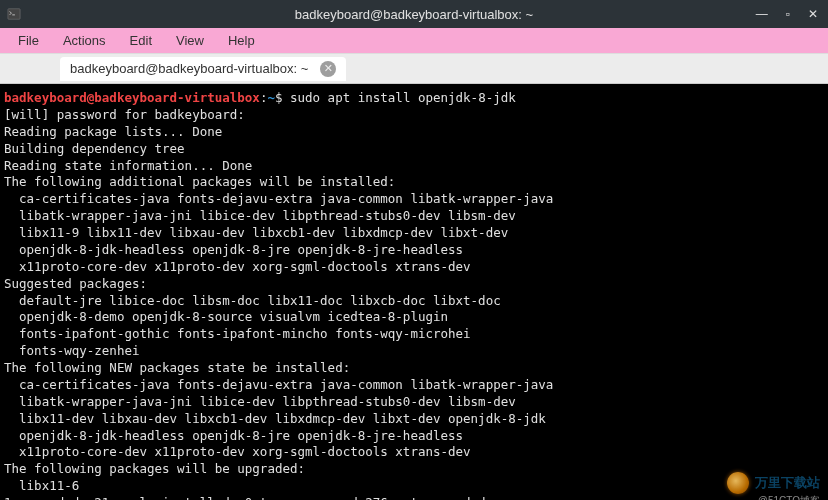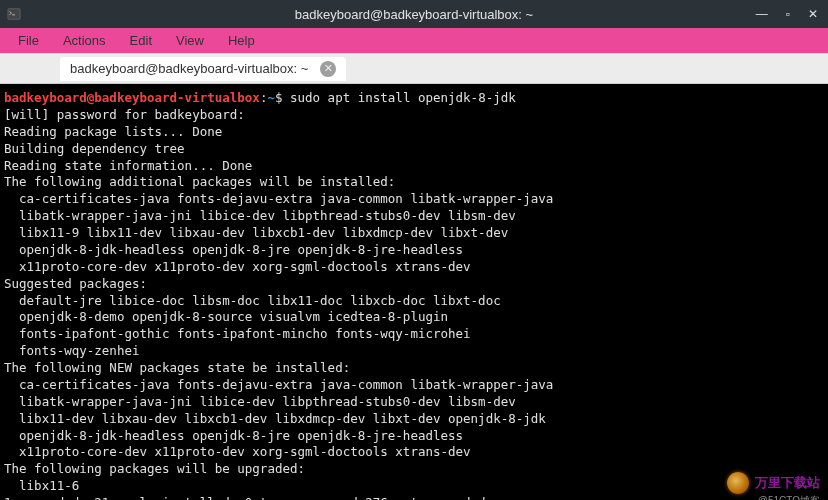--- a/index.html
+++ b/index.html
@@ -44,21 +44,21 @@
       display: flex;
       gap: 10px;
       color: #e0e0e0;
       font-size: 12px;
     }
     .window-controls span {
       cursor: pointer;
       padding: 2px 4px;
     }
     .menubar {
-      background: #ec4899;
+      background: #f9a8d4;
       height: 26px;
       display: flex;
       align-items: center;
       padding: 0 8px;
       gap: 4px;
       border-bottom: 1px solid #ddd;
       font-size: 13px;
     }
     .menubar-item {
       padding: 3px 10px;
@@ -129,21 +129,21 @@
       font-size: 13px;
     }
     .watermark-icon {
       width: 22px;
       height: 22px;
       border-radius: 50%;
       background: radial-gradient(circle at 40% 40%, #ffcc66, #cc7700 60%, #884400);
       box-shadow: 0 0 4px rgba(255, 140, 0, 0.6);
     }
     .watermark-text1 {
-      color: #a21caf;
+      color: #0c4a6e;
       font-weight: bold;
     }
     .watermark-text2 {
       position: absolute;
       right: 0;
       bottom: -14px;
       color: #999;
       font-size: 10px;
     }
   </style>

